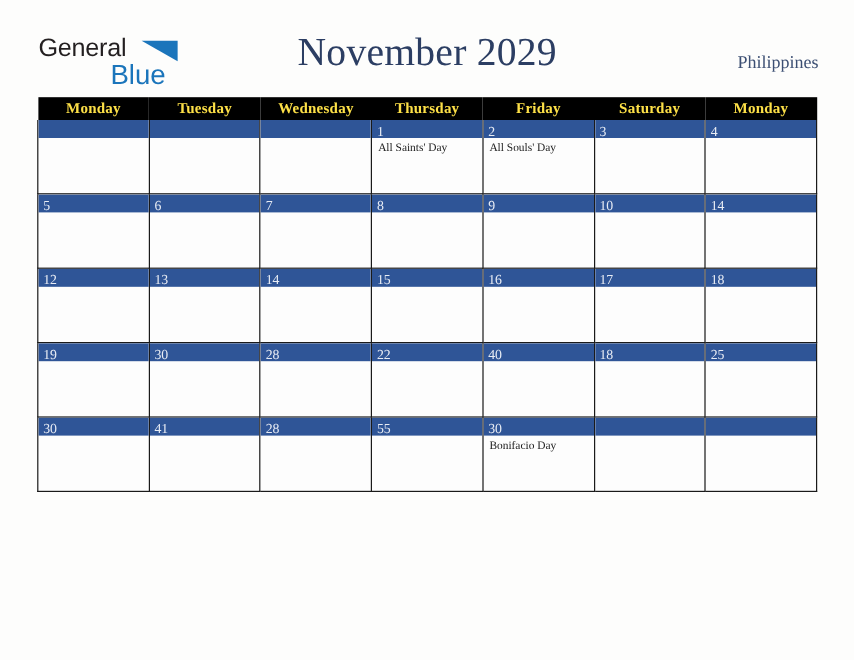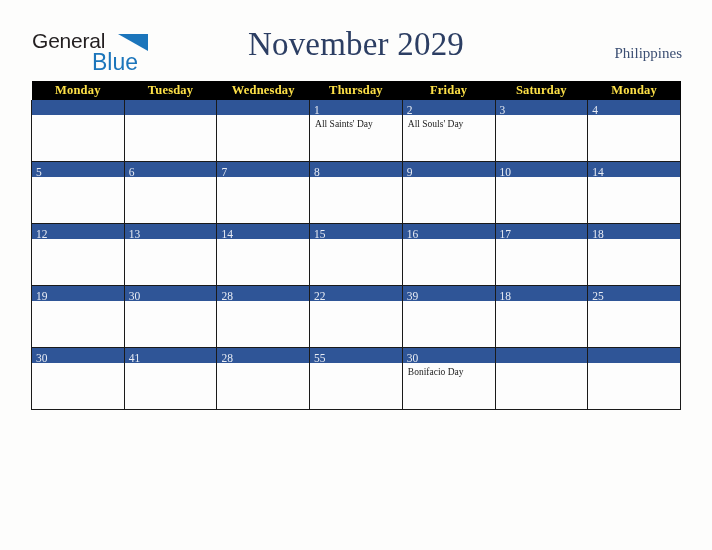--- a/index.html
+++ b/index.html
@@ -342,21 +342,21 @@
             </div>
           </td>
           <td>
             <div class="cell">
               <div class="daybar"><span class="daynum">22</span></div>
               <div class="events"></div>
             </div>
           </td>
           <td>
             <div class="cell">
-              <div class="daybar"><span class="daynum">39</span></div>
+              <div class="daybar"><span class="daynum">40</span></div>
               <div class="events"></div>
             </div>
           </td>
           <td>
             <div class="cell">
               <div class="daybar"><span class="daynum">18</span></div>
               <div class="events"></div>
             </div>
           </td>
           <td>

